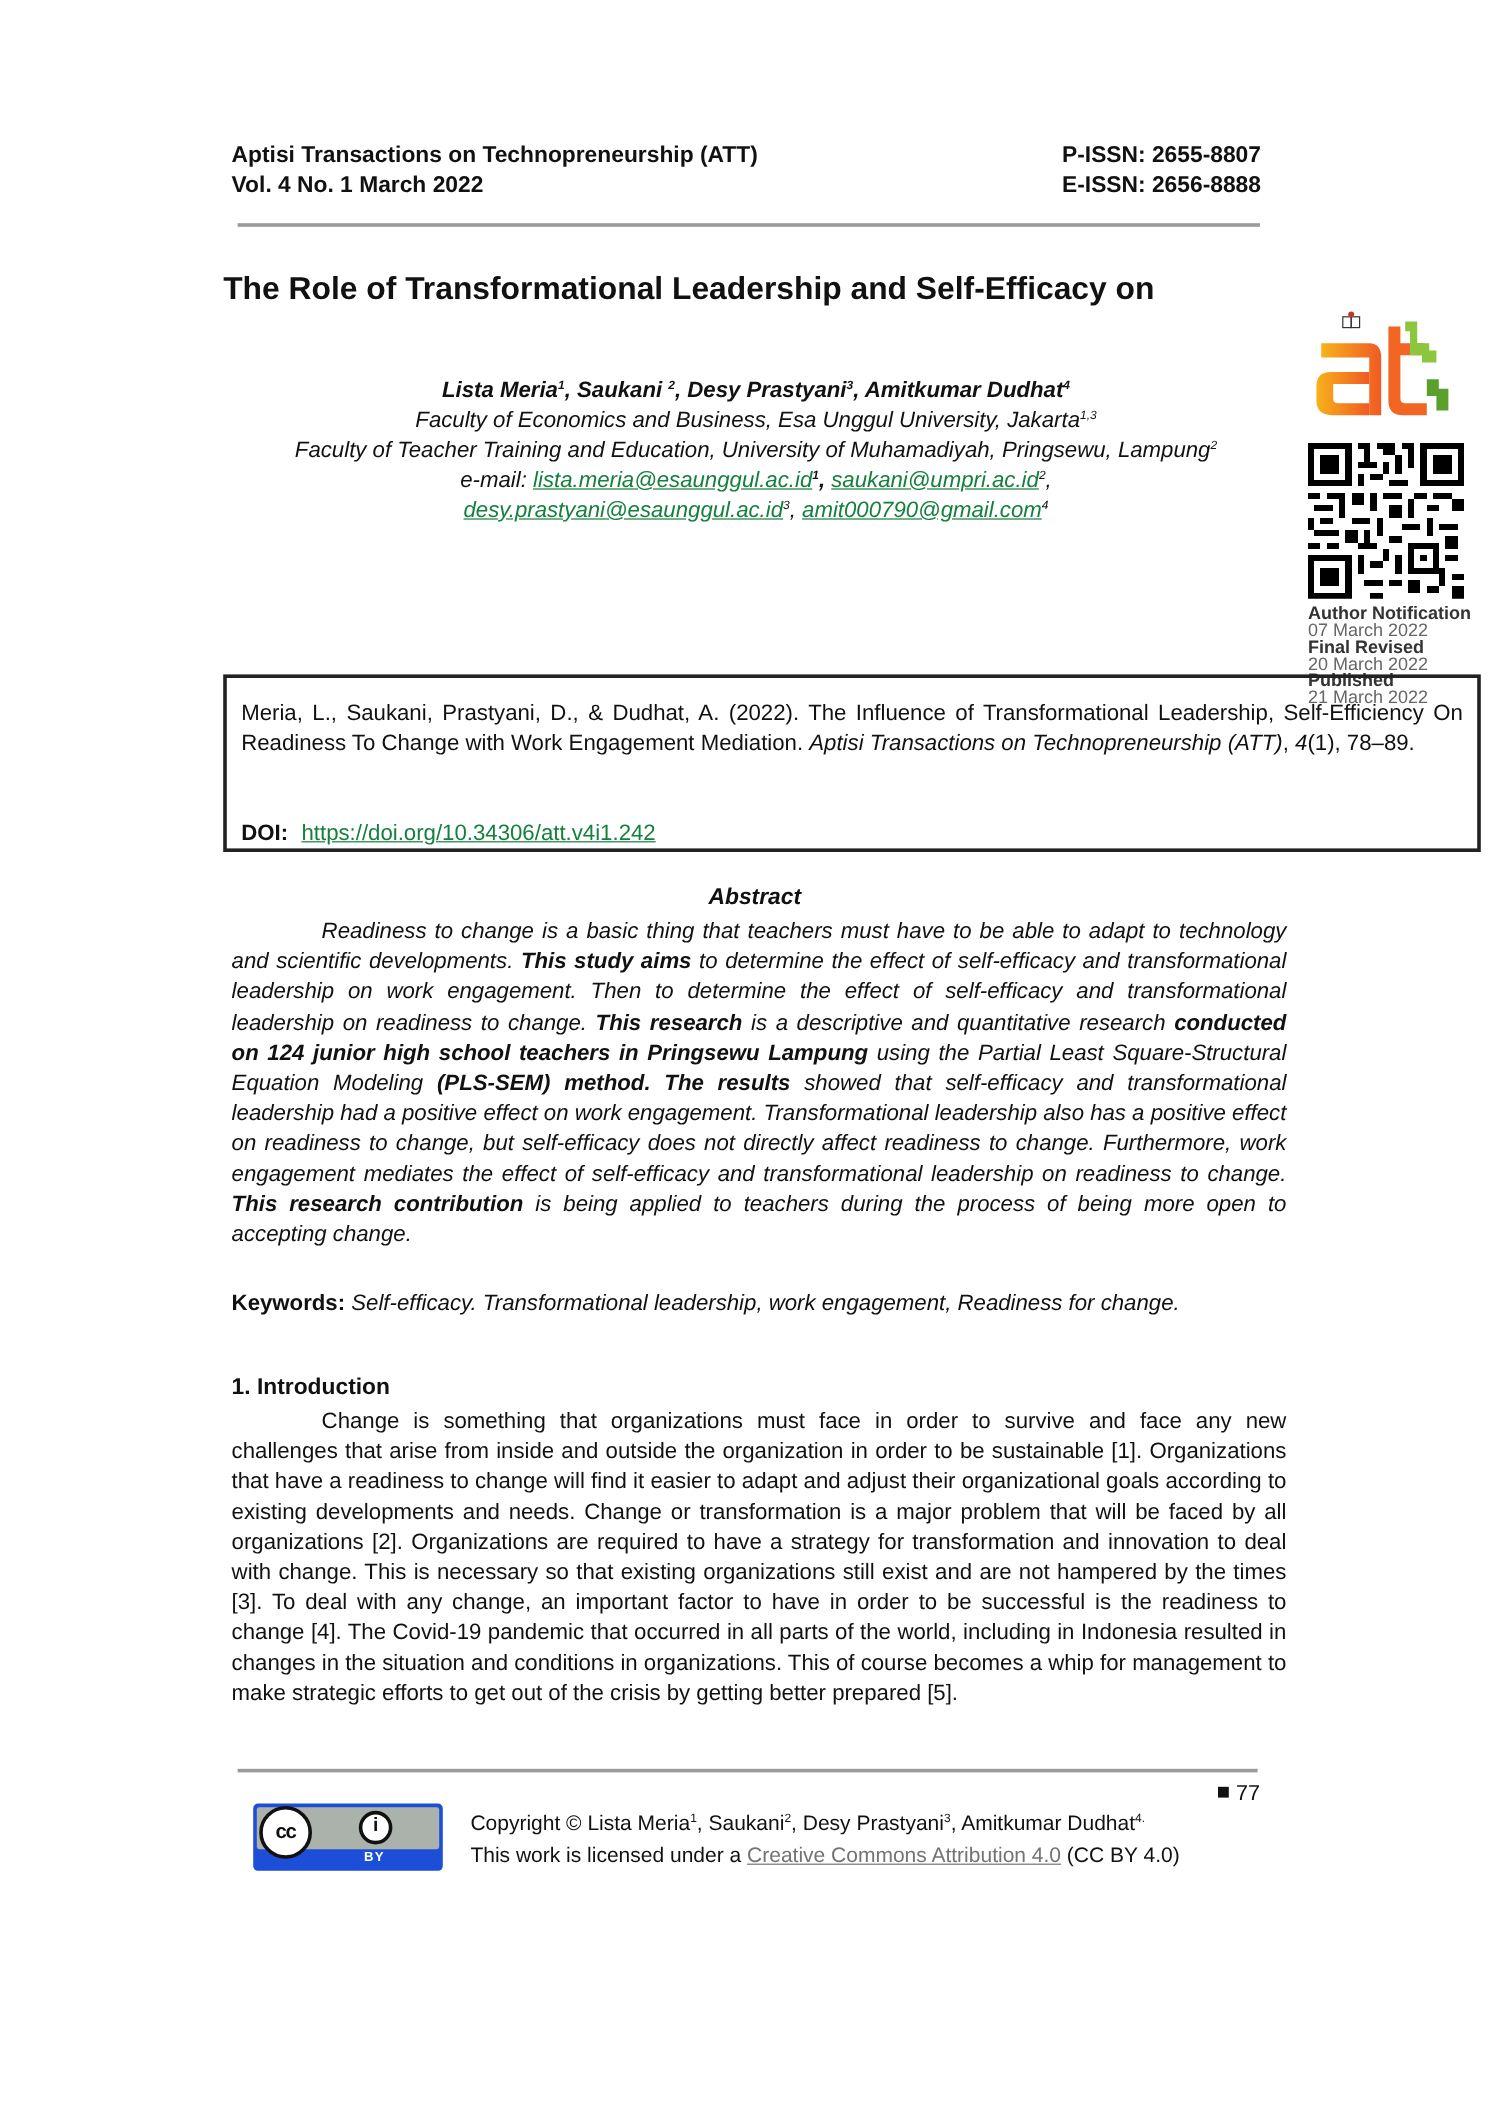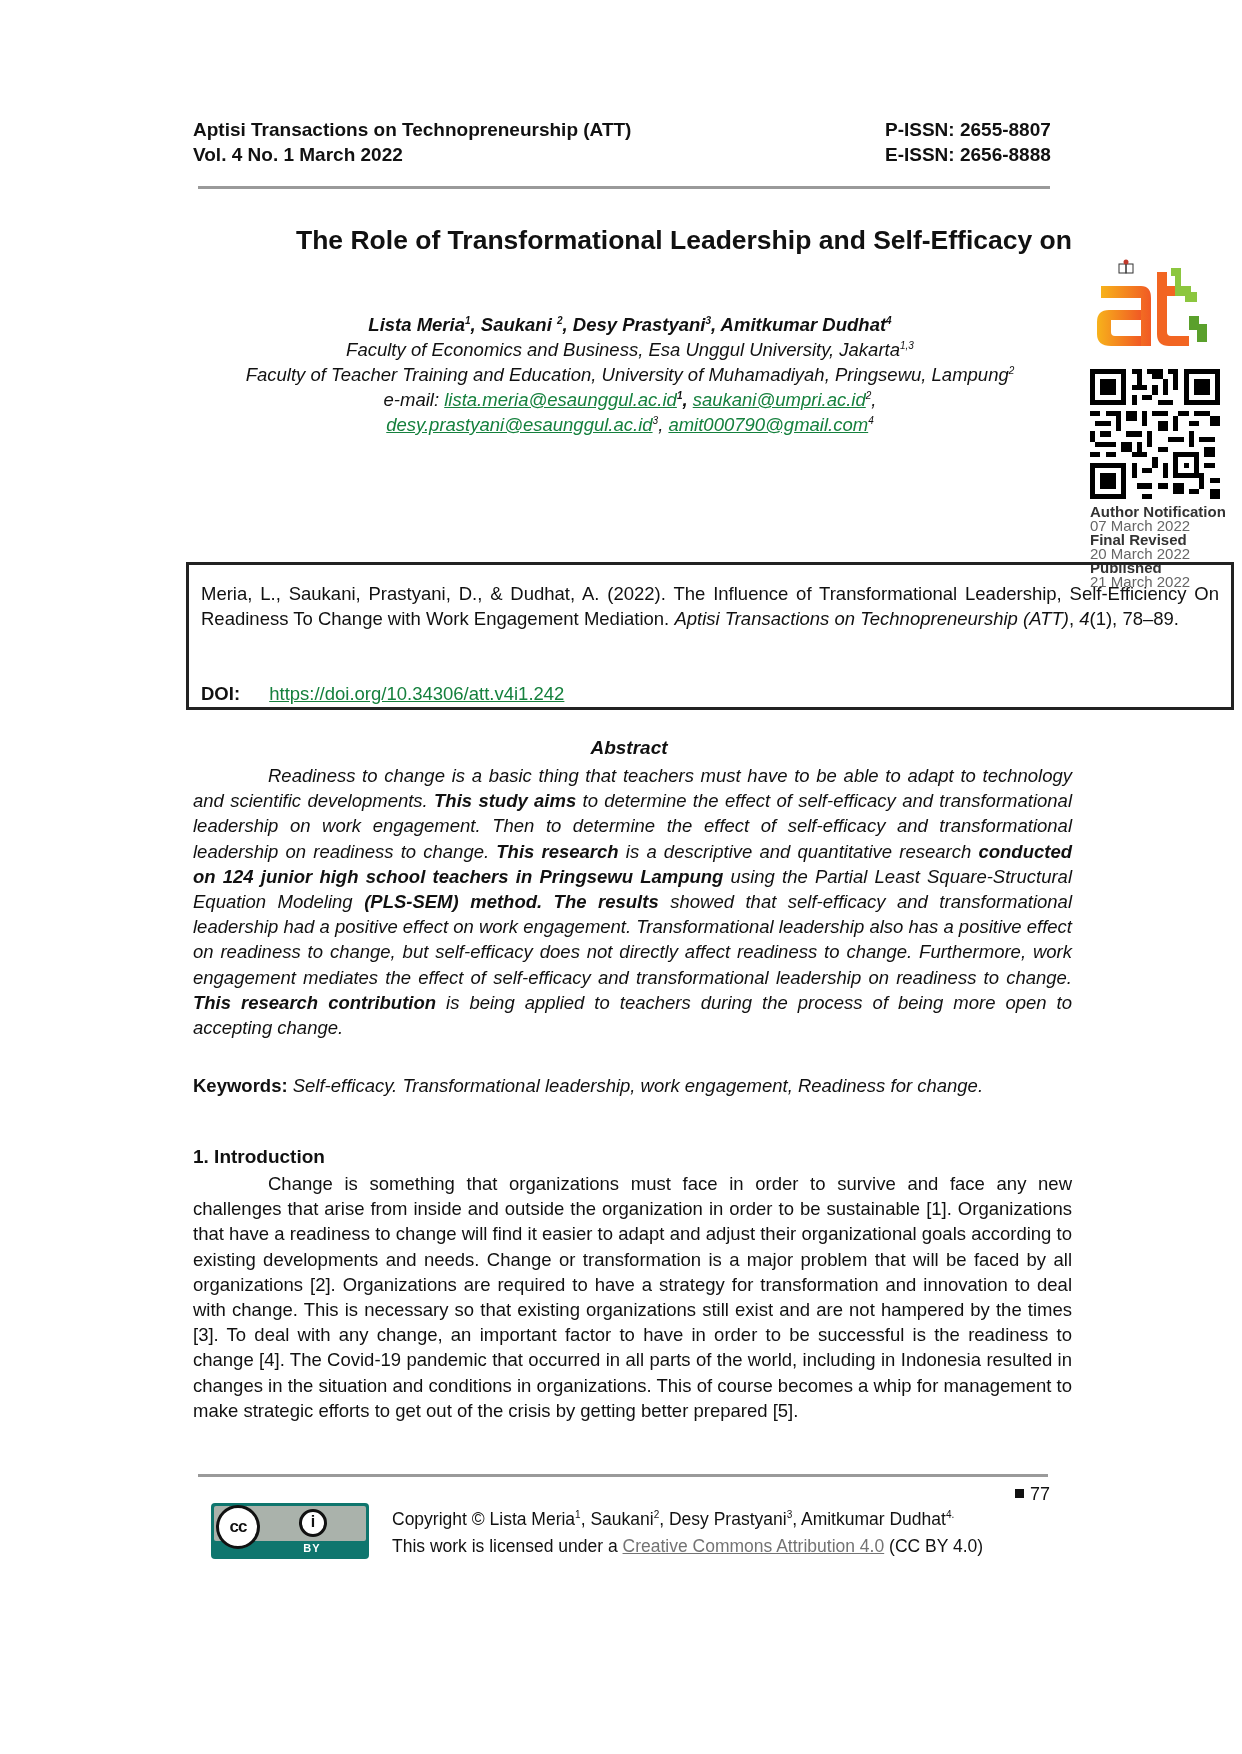--- a/index.html
+++ b/index.html
@@ -3,47 +3,47 @@
 <meta charset="utf-8">
 <style>
   html, body { margin: 0; padding: 0; background: #ffffff; }
   body { width: 1242px; height: 1754px; position: relative; overflow: hidden;
          font-family: "Liberation Sans", sans-serif; color: #111; }
   .abs { position: absolute; }
   .hdr { font-weight: bold; font-size: 19px; line-height: 25px; }
   .hdr-left { left: 193px; top: 117px; }
   .hdr-right { left: 885px; top: 117px; }
   .rule { position: absolute; height: 3px; background: #9a9a9a; }
-  .title { left: 186px; width: 886px; top: 223px; text-align: right;
+  .title { left: 186px; width: 886px; top: 223px; text-align: left;
            font-weight: bold; font-size: 26.5px; line-height: 34px; }
   .aff { left: 160px; width: 940px; top: 312px; text-align: center;
          font-size: 18.5px; line-height: 25px; font-style: italic; }
   .aff .authors { font-weight: bold; }
   sup { font-size: 10px; line-height: 0; vertical-align: super; }
   a.lnk { color: #15803d; text-decoration: underline; }
   .citebox { left: 186px; top: 562px; width: 1048px; height: 148px;
              border: 3px solid #222; box-sizing: border-box; }
   .cite-text { position: absolute; left: 12px; right: 12px; top: 16px;
                font-size: 18.5px; line-height: 25px; text-align: justify; }
   .doi { position: absolute; left: 12px; top: 118px; font-size: 18.5px; }
-  .doi b { margin-right: 24px; }
+  .doi b { margin-right: 6px; }
   .abstract-h { left: 186px; width: 886px; top: 737px; text-align: center;
                 font-weight: bold; font-style: italic; font-size: 19px; }
   .abstract { left: 193px; width: 879px; top: 763px; font-style: italic;
               font-size: 18.5px; line-height: 25.2px; text-align: justify;
               text-indent: 75px; }
   .keywords { left: 193px; width: 820px; top: 1073px; font-size: 18.5px; line-height: 25px; }
   .keywords i { font-style: italic; }
   .intro-h { left: 193px; top: 1146px; font-weight: bold; font-size: 19px; }
   .intro { left: 193px; width: 879px; top: 1171px; font-size: 18.5px;
            line-height: 25.2px; text-align: justify; text-indent: 75px; }
   .pagenum { left: 1015px; top: 1484px; font-size: 18px; }
   .pagenum .sq { display: inline-block; width: 9px; height: 9px; background: #111;
                  margin-right: 6px; vertical-align: 2px; }
-  .cc { left: 211px; top: 1503px; width: 158px; height: 56px; background: #0f766e;
+  .cc { left: 211px; top: 1503px; width: 158px; height: 56px; background: #1d4ed8;
         border-radius: 4px; overflow: hidden; }
   .cc .grey { position: absolute; left: 3px; top: 3px; right: 3px; height: 35px;
               background: #aab2ab; border-radius: 2px; }
   .cc .by { position: absolute; left: 76px; top: 39px; width: 50px; text-align: center;
             color: #fff; font-size: 11px; font-weight: bold; letter-spacing: 1px; }
   .cc .cccircle { position: absolute; left: 5px; top: 2px; width: 44px; height: 44px;
                   border-radius: 50%; background: #fff; border: 3px solid #111;
                   box-sizing: border-box; }
   .cc .cccircle span { position: absolute; left: 0; right: 0; top: 9px; text-align: center;
                        font-weight: bold; font-size: 17px; letter-spacing: -1px; }

